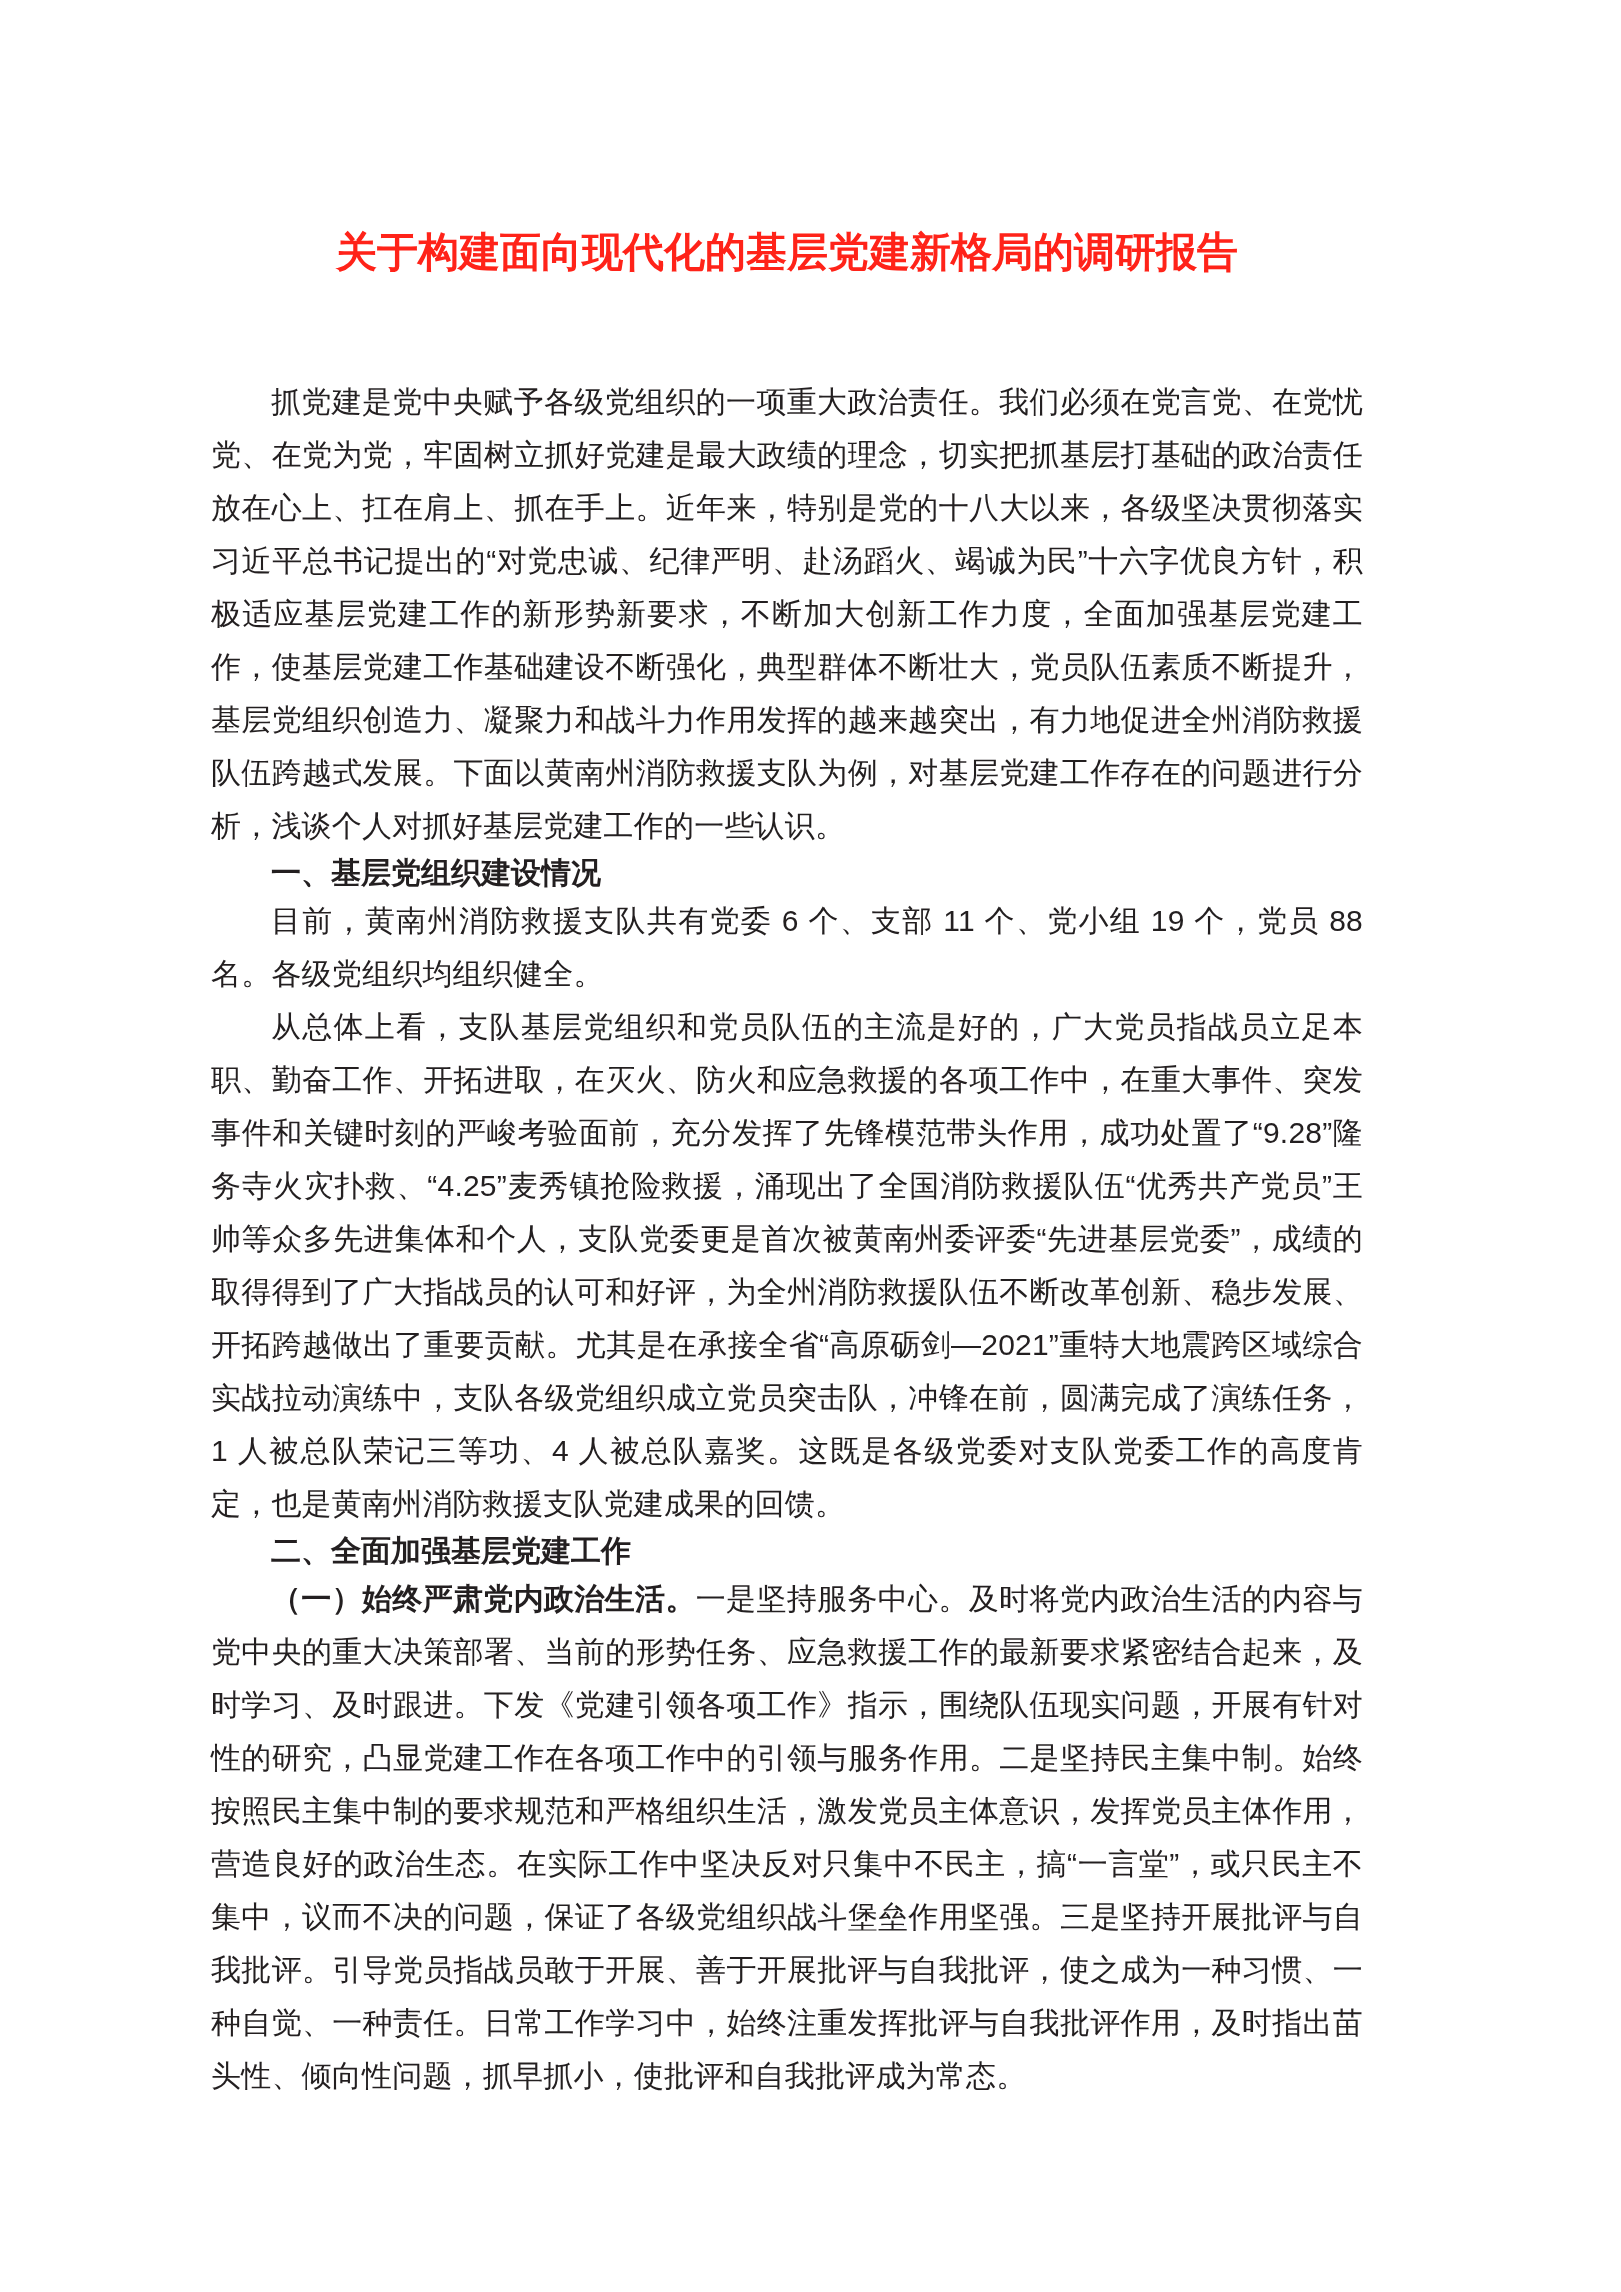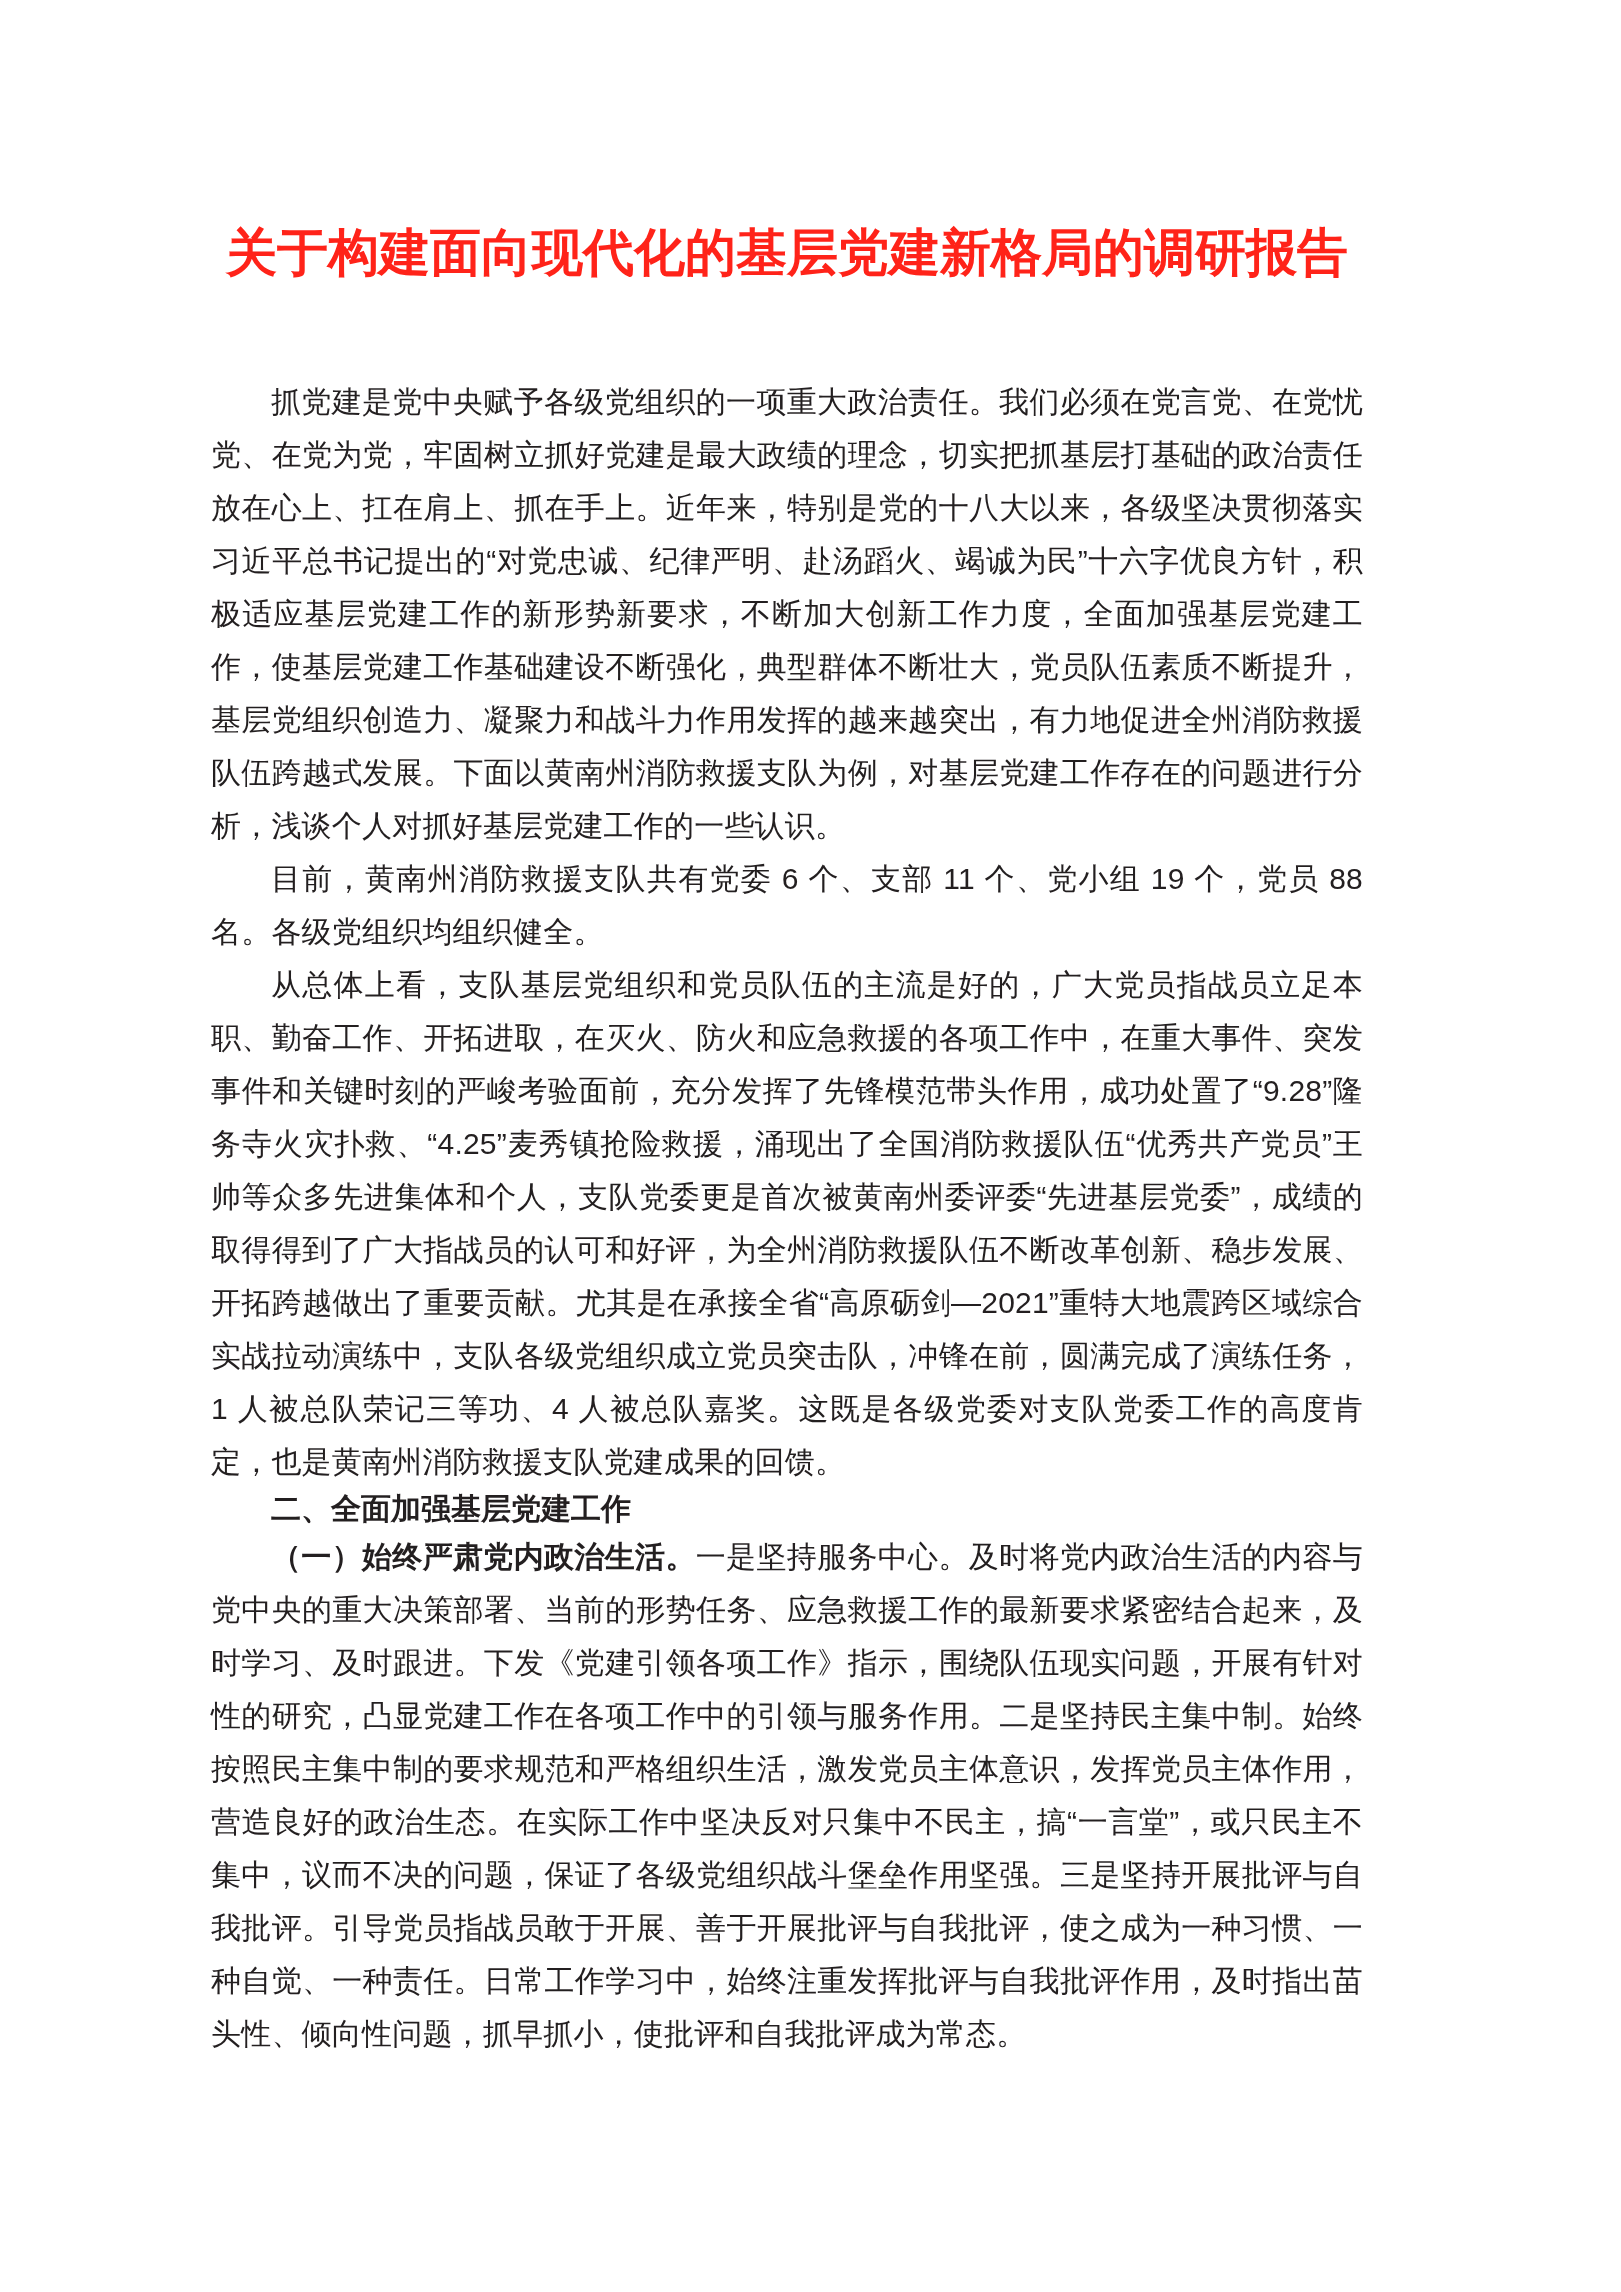--- a/index.html
+++ b/index.html
@@ -23,21 +23,21 @@
     left: 211px;
     top: 0;
     width: 1152px;
   }
   .doc-title {
     margin: 0;
     padding: 0;
     color: #ff2319;
     font-family: "Liberation Sans", "DejaVu Sans", sans-serif;
     font-weight: bold;
-    font-size: 51px;
+    font-size: 41px;
     line-height: 73px;
     text-align: center;
     letter-spacing: 0px;
     padding-top: 216px;
     word-break: break-all;
   }
   .spacer-after-title {
     height: 86px;
   }
   p.body-para {
@@ -73,20 +73,21 @@
 
 <div class="page">
   <div class="content">
 
     <h1 class="doc-title">关于构建面向现代化的基层党建新格局的调研报告</h1>
 
     <div class="spacer-after-title"></div>
 
     <p class="body-para">抓党建是党中央赋予各级党组织的一项重大政治责任。我们必须在党言党、在党忧党、在党为党，牢固树立抓好党建是最大政绩的理念，切实把抓基层打基础的政治责任放在心上、扛在肩上、抓在手上。近年来，特别是党的十八大以来，各级坚决贯彻落实习近平总书记提出的“对党忠诚、纪律严明、赴汤蹈火、竭诚为民”十六字优良方针，积极适应基层党建工作的新形势新要求，不断加大创新工作力度，全面加强基层党建工作，使基层党建工作基础建设不断强化，典型群体不断壮大，党员队伍素质不断提升，基层党组织创造力、凝聚力和战斗力作用发挥的越来越突出，有力地促进全州消防救援队伍跨越式发展。下面以黄南州消防救援支队为例，对基层党建工作存在的问题进行分析，浅谈个人对抓好基层党建工作的一些认识。</p>
 
+    <p class="heading-para">一、基层党组织建设情况</p>
 
     <p class="body-para">目前，黄南州消防救援支队共有党委 6 个、支部 11 个、党小组 19 个，党员 88 名。各级党组织均组织健全。</p>
 
     <p class="body-para">从总体上看，支队基层党组织和党员队伍的主流是好的，广大党员指战员立足本职、勤奋工作、开拓进取，在灭火、防火和应急救援的各项工作中，在重大事件、突发事件和关键时刻的严峻考验面前，充分发挥了先锋模范带头作用，成功处置了“9.28”隆务寺火灾扑救、“4.25”麦秀镇抢险救援，涌现出了全国消防救援队伍“优秀共产党员”王帅等众多先进集体和个人，支队党委更是首次被黄南州委评委“先进基层党委”，成绩的取得得到了广大指战员的认可和好评，为全州消防救援队伍不断改革创新、稳步发展、开拓跨越做出了重要贡献。尤其是在承接全省“高原砺剑—2021”重特大地震跨区域综合实战拉动演练中，支队各级党组织成立党员突击队，冲锋在前，圆满完成了演练任务，1 人被总队荣记三等功、4 人被总队嘉奖。这既是各级党委对支队党委工作的高度肯定，也是黄南州消防救援支队党建成果的回馈。</p>
 
     <p class="heading-para">二、全面加强基层党建工作</p>
 
     <p class="body-para"><span class="lead-bold">（一）始终严肃党内政治生活。</span><span>一是坚持服务中心。及时将党内政治生活的内容与党中央的重大决策部署、当前的形势任务、应急救援工作的最新要求紧密结合起来，及时学习、及时跟进。下发《党建引领各项工作》指示，围绕队伍现实问题，开展有针对性的研究，凸显党建工作在各项工作中的引领与服务作用。二是坚持民主集中制。始终按照民主集中制的要求规范和严格组织生活，激发党员主体意识，发挥党员主体作用，营造良好的政治生态。在实际工作中坚决反对只集中不民主，搞“一言堂”，或只民主不集中，议而不决的问题，保证了各级党组织战斗堡垒作用坚强。三是坚持开展批评与自我批评。引导党员指战员敢于开展、善于开展批评与自我批评，使之成为一种习惯、一种自觉、一种责任。日常工作学习中，始终注重发挥批评与自我批评作用，及时指出苗头性、倾向性问题，抓早抓小，使批评和自我批评成为常态。</span></p>
 
 

